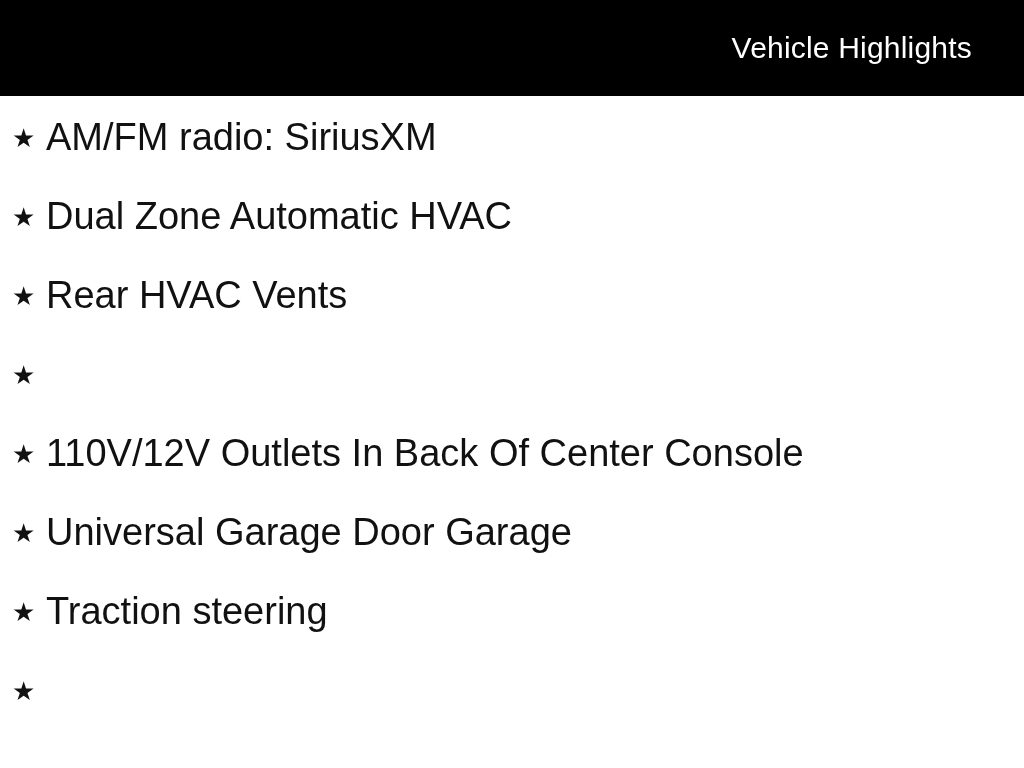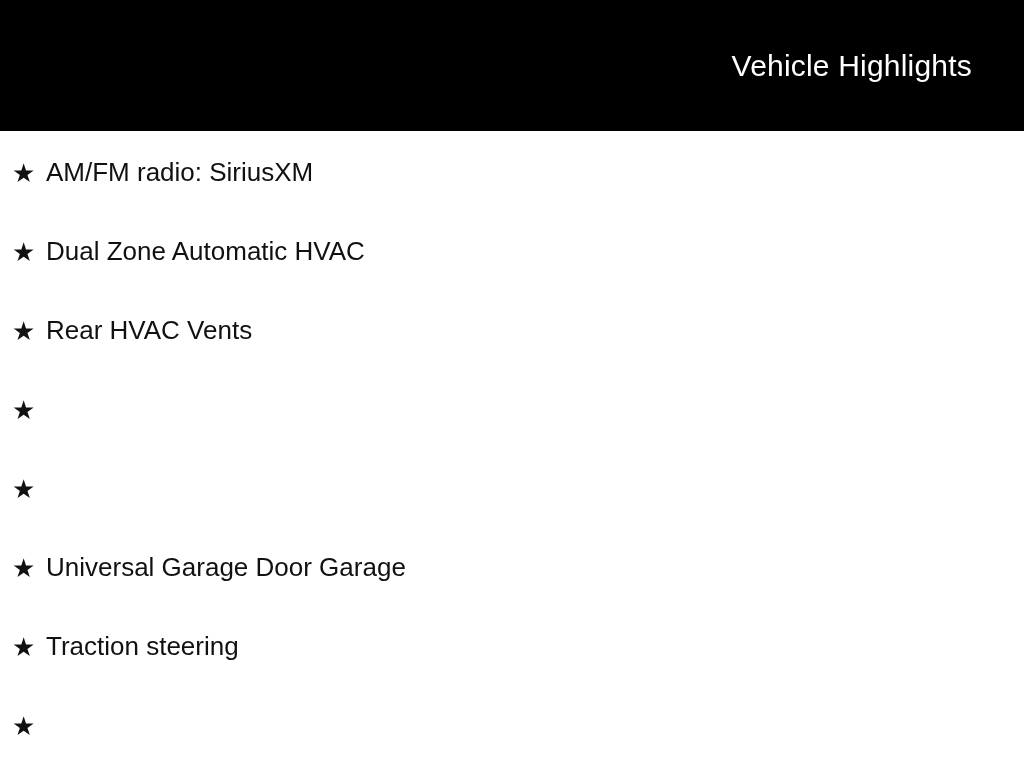--- a/index.html
+++ b/index.html
@@ -8,21 +8,21 @@
   }
   body {
     width: 1024px;
     height: 768px;
     background: #ffffff;
     font-family: "Liberation Sans", sans-serif;
     overflow: hidden;
   }
   .header {
     width: 1024px;
-    height: 131px;
+    height: 96px;
     background: #000000;
     display: flex;
     align-items: center;
     justify-content: flex-end;
     box-sizing: border-box;
     padding-right: 52px;
   }
   .header-title {
     color: #ffffff;
     font-size: 30px;
@@ -42,21 +42,21 @@
   .star-icon {
     font-size: 26px;
     color: #111111;
     width: 22px;
     margin-right: 12px;
     text-align: left;
     line-height: 1;
     flex: 0 0 auto;
   }
   .highlight-text {
-    font-size: 26px;
+    font-size: 38px;
     color: #111111;
     line-height: 1.1;
     white-space: nowrap;
   }
 </style>
 </head>
 <body>
 
 <div class="header">
   <span class="header-title">Vehicle Highlights</span>
@@ -78,20 +78,21 @@
       <span class="star-icon">★</span>
       <span class="highlight-text">Rear HVAC Vents</span>
     </div>
 
     <div class="highlight-item">
       <span class="star-icon">★</span>
     </div>
 
     <div class="highlight-item">
       <span class="star-icon">★</span>
+      <span class="highlight-text">110V/12V Outlets In Back Of Center Console</span>
     </div>
 
     <div class="highlight-item">
       <span class="star-icon">★</span>
       <span class="highlight-text">Universal Garage Door Garage</span>
     </div>
 
     <div class="highlight-item">
       <span class="star-icon">★</span>
       <span class="highlight-text">Traction steering</span>

